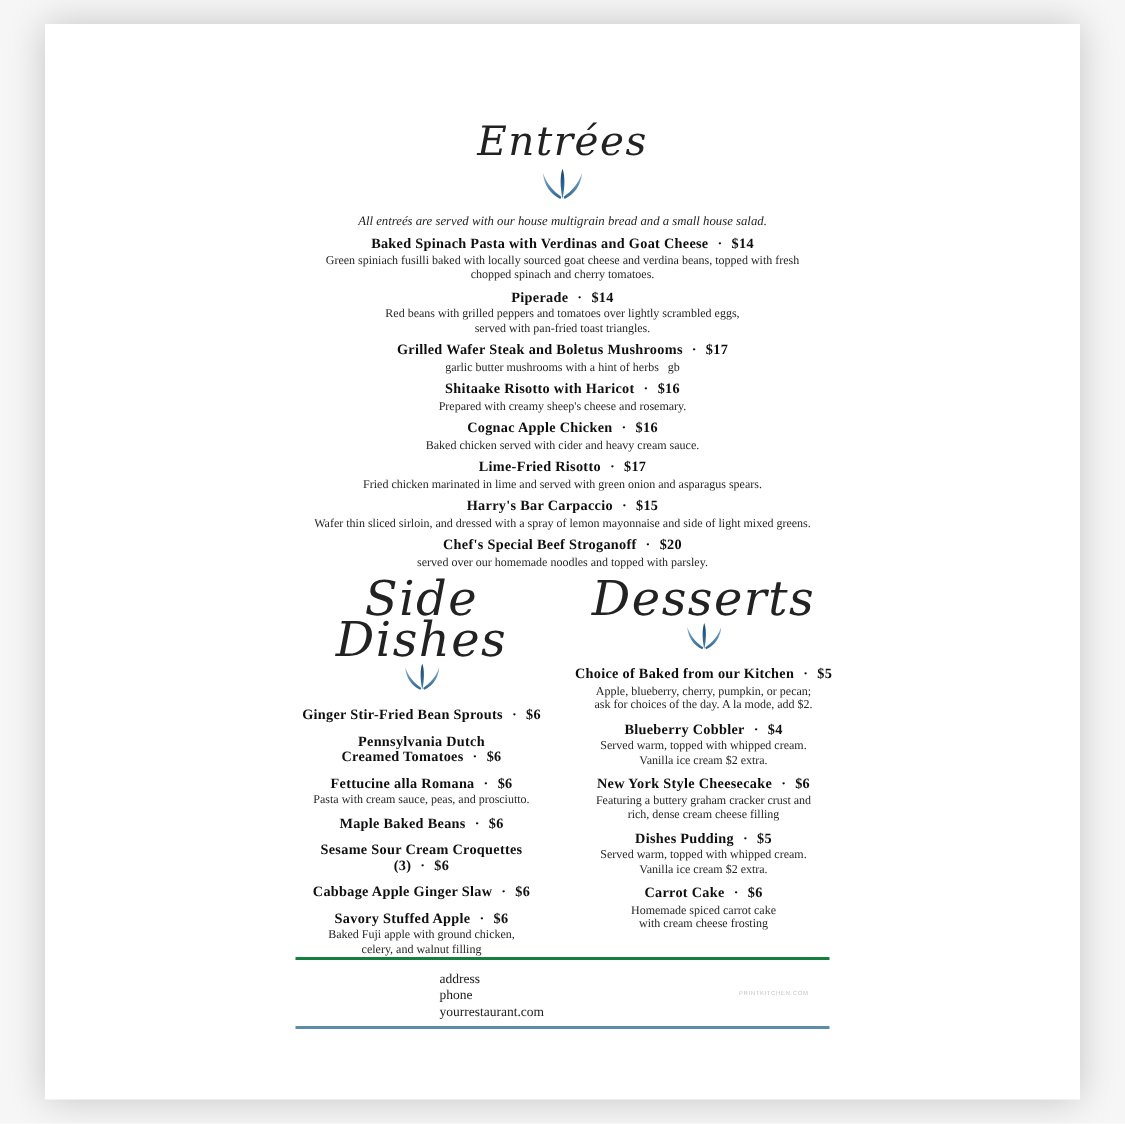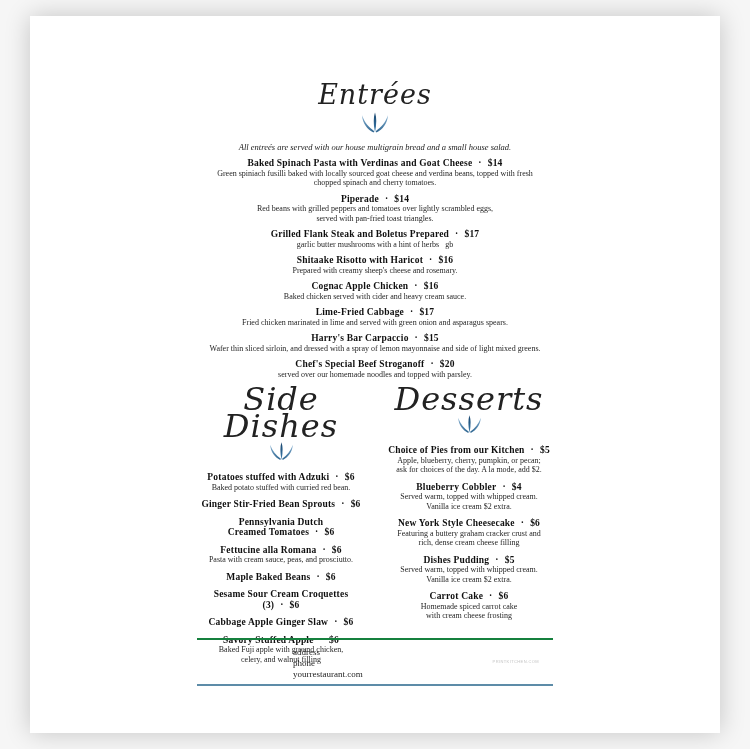--- a/index.html
+++ b/index.html
@@ -67,33 +67,33 @@
       <div class="item-title"><span>Baked Spinach Pasta with Verdinas and Goat Cheese</span><span class="sep">·</span><span>$14</span></div>
       <div class="item-desc">Green spiniach fusilli baked with locally sourced goat cheese and verdina beans, topped with fresh</div>
       <div class="item-desc">chopped spinach and cherry tomatoes.</div>
     </div>
     <div class="menu-item">
       <div class="item-title"><span>Piperade</span><span class="sep">·</span><span>$14</span></div>
       <div class="item-desc">Red beans with grilled peppers and tomatoes over lightly scrambled eggs,</div>
       <div class="item-desc">served with pan-fried toast triangles.</div>
     </div>
     <div class="menu-item">
-      <div class="item-title"><span>Grilled Flank Steak and Boletus Prepared</span><span class="sep">·</span><span>$17</span></div>
+      <div class="item-title"><span>Grilled Wafer Steak and Boletus Mushrooms</span><span class="sep">·</span><span>$17</span></div>
       <div class="item-desc">garlic butter mushrooms with a hint of herbs&nbsp;&nbsp;&nbsp;gb</div>
     </div>
     <div class="menu-item">
       <div class="item-title"><span>Shitaake Risotto with Haricot</span><span class="sep">·</span><span>$16</span></div>
       <div class="item-desc">Prepared with creamy sheep's cheese and rosemary.</div>
     </div>
     <div class="menu-item">
       <div class="item-title"><span>Cognac Apple Chicken</span><span class="sep">·</span><span>$16</span></div>
       <div class="item-desc">Baked chicken served with cider and heavy cream sauce.</div>
     </div>
     <div class="menu-item">
-      <div class="item-title"><span>Lime-Fried Cabbage</span><span class="sep">·</span><span>$17</span></div>
+      <div class="item-title"><span>Lime-Fried Risotto</span><span class="sep">·</span><span>$17</span></div>
       <div class="item-desc">Fried chicken marinated in lime and served with green onion and asparagus spears.</div>
     </div>
     <div class="menu-item">
       <div class="item-title"><span>Harry's Bar Carpaccio</span><span class="sep">·</span><span>$15</span></div>
       <div class="item-desc">Wafer thin sliced sirloin, and dressed with a spray of lemon mayonnaise and side of light mixed greens.</div>
     </div>
     <div class="menu-item">
       <div class="item-title"><span>Chef's Special Beef Stroganoff</span><span class="sep">·</span><span>$20</span></div>
       <div class="item-desc">served over our homemade noodles and topped with parsley.</div>
     </div>
@@ -101,24 +101,20 @@
 
   <div class="section columns-section">
     <div class="columns-inner">
 
       <div class="col">
         <div class="script-heading">Side Dishes</div>
         <div class="flourish flourish-sm"><svg>
               <use href="#flourish"></use>
             </svg></div>
         <div class="col-items">
-          <div class="menu-item">
-            <div class="item-title"><span>Potatoes stuffed with Adzuki</span><span class="sep">·</span><span>$6</span></div>
-            <div class="item-desc">Baked potato stuffed with curried red bean.</div>
-          </div>
           <div class="menu-item">
             <div class="item-title"><span>Ginger Stir-Fried Bean Sprouts</span><span class="sep">·</span><span>$6</span></div>
           </div>
           <div class="menu-item">
             <div class="item-title">Pennsylvania Dutch</div>
             <div class="item-title"><span>Creamed Tomatoes</span><span class="sep">·</span><span>$6</span></div>
           </div>
           <div class="menu-item">
             <div class="item-title"><span>Fettucine alla Romana</span><span class="sep">·</span><span>$6</span></div>
             <div class="item-desc">Pasta with cream sauce, peas, and prosciutto.</div>
@@ -140,21 +136,21 @@
         </div>
       </div>
 
       <div class="col">
         <div class="script-heading">Desserts</div>
         <div class="flourish flourish-sm"><svg>
               <use href="#flourish"></use>
             </svg></div>
         <div class="col-items">
           <div class="menu-item">
-            <div class="item-title"><span>Choice of Pies from our Kitchen</span><span class="sep">·</span><span>$5</span></div>
+            <div class="item-title"><span>Choice of Baked from our Kitchen</span><span class="sep">·</span><span>$5</span></div>
             <div class="item-desc">Apple, blueberry, cherry, pumpkin, or pecan;</div>
             <div class="item-desc">ask for choices of the day. A la mode, add $2.</div>
           </div>
           <div class="menu-item">
             <div class="item-title"><span>Blueberry Cobbler</span><span class="sep">·</span><span>$4</span></div>
             <div class="item-desc">Served warm, topped with whipped cream.</div>
             <div class="item-desc">Vanilla ice cream $2 extra.</div>
           </div>
           <div class="menu-item">
             <div class="item-title"><span>New York Style Cheesecake</span><span class="sep">·</span><span>$6</span></div>

